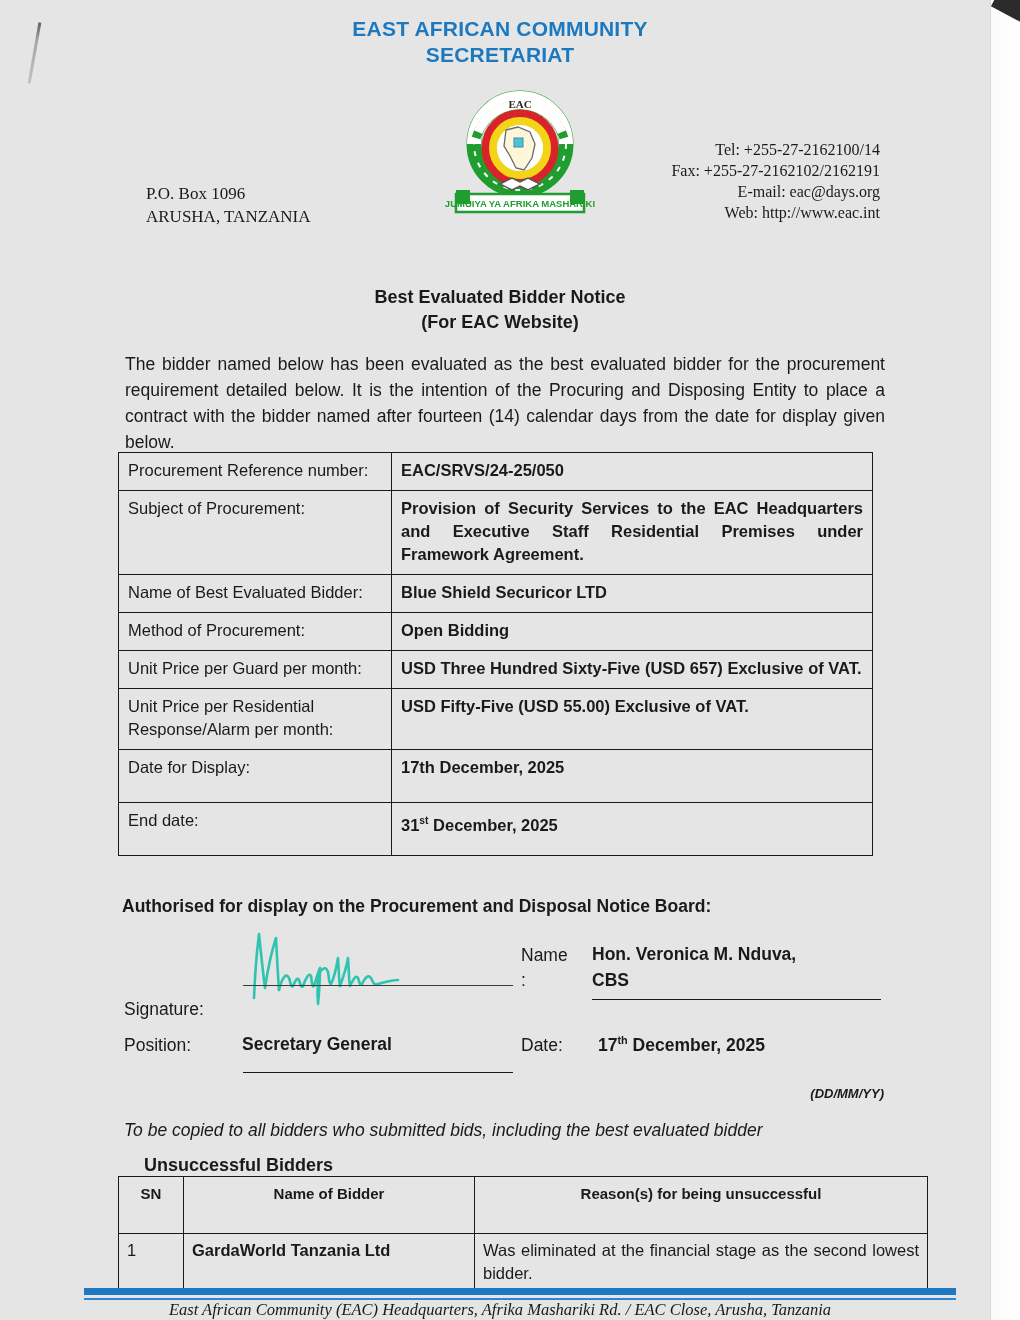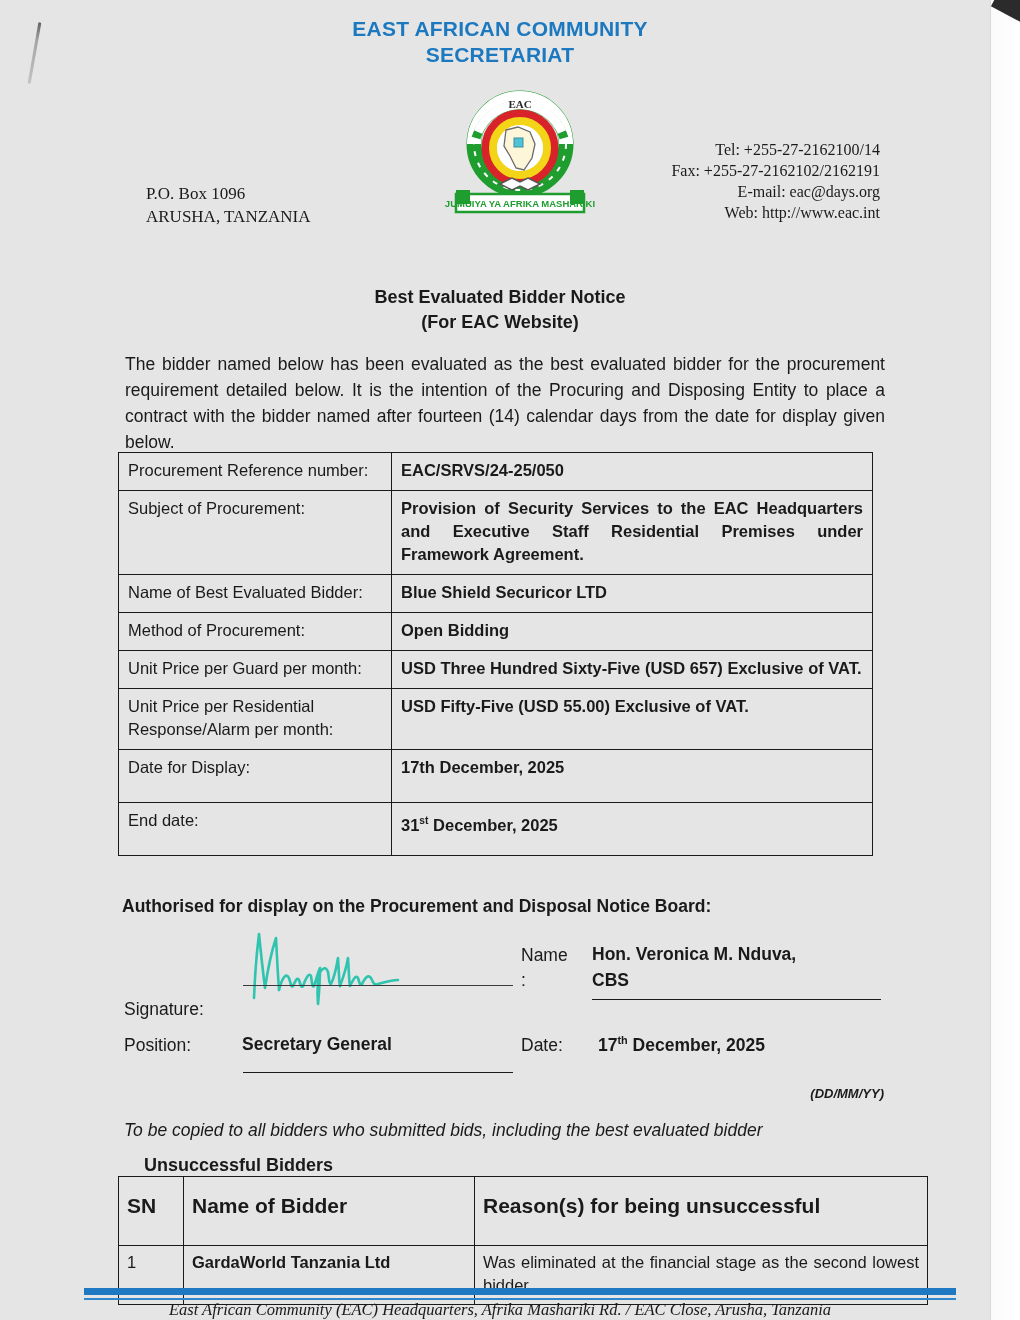--- a/index.html
+++ b/index.html
@@ -276,25 +276,25 @@
     border: 1.6px solid #1a1a1a;
     padding: 5px 8px 7px 8px;
     vertical-align: top;
     font-size: 16.5px;
     line-height: 23px;
   }
   .bidders-table .col-sn { width: 48px; }
   .bidders-table .col-name { width: 274px; }
   .bidders-table th {
     border: 1.6px solid #1a1a1a;
-    padding: 17px 8px 7px 8px;
+    padding: 5px 8px 7px 8px;
     vertical-align: top;
-    text-align: left;
-    font-weight: bold;
-    font-size: 21px;
+    text-align: center;
+    font-weight: bold;
+    font-size: 15px;
     line-height: 23px;
     height: 44px;
   }
   .bidders-table td.b-name { font-weight: bold; }
   .bidders-table td.b-reason { text-align: justify; }
 
   
   .footer-bar {
     position: absolute;
     top: 1288px;

